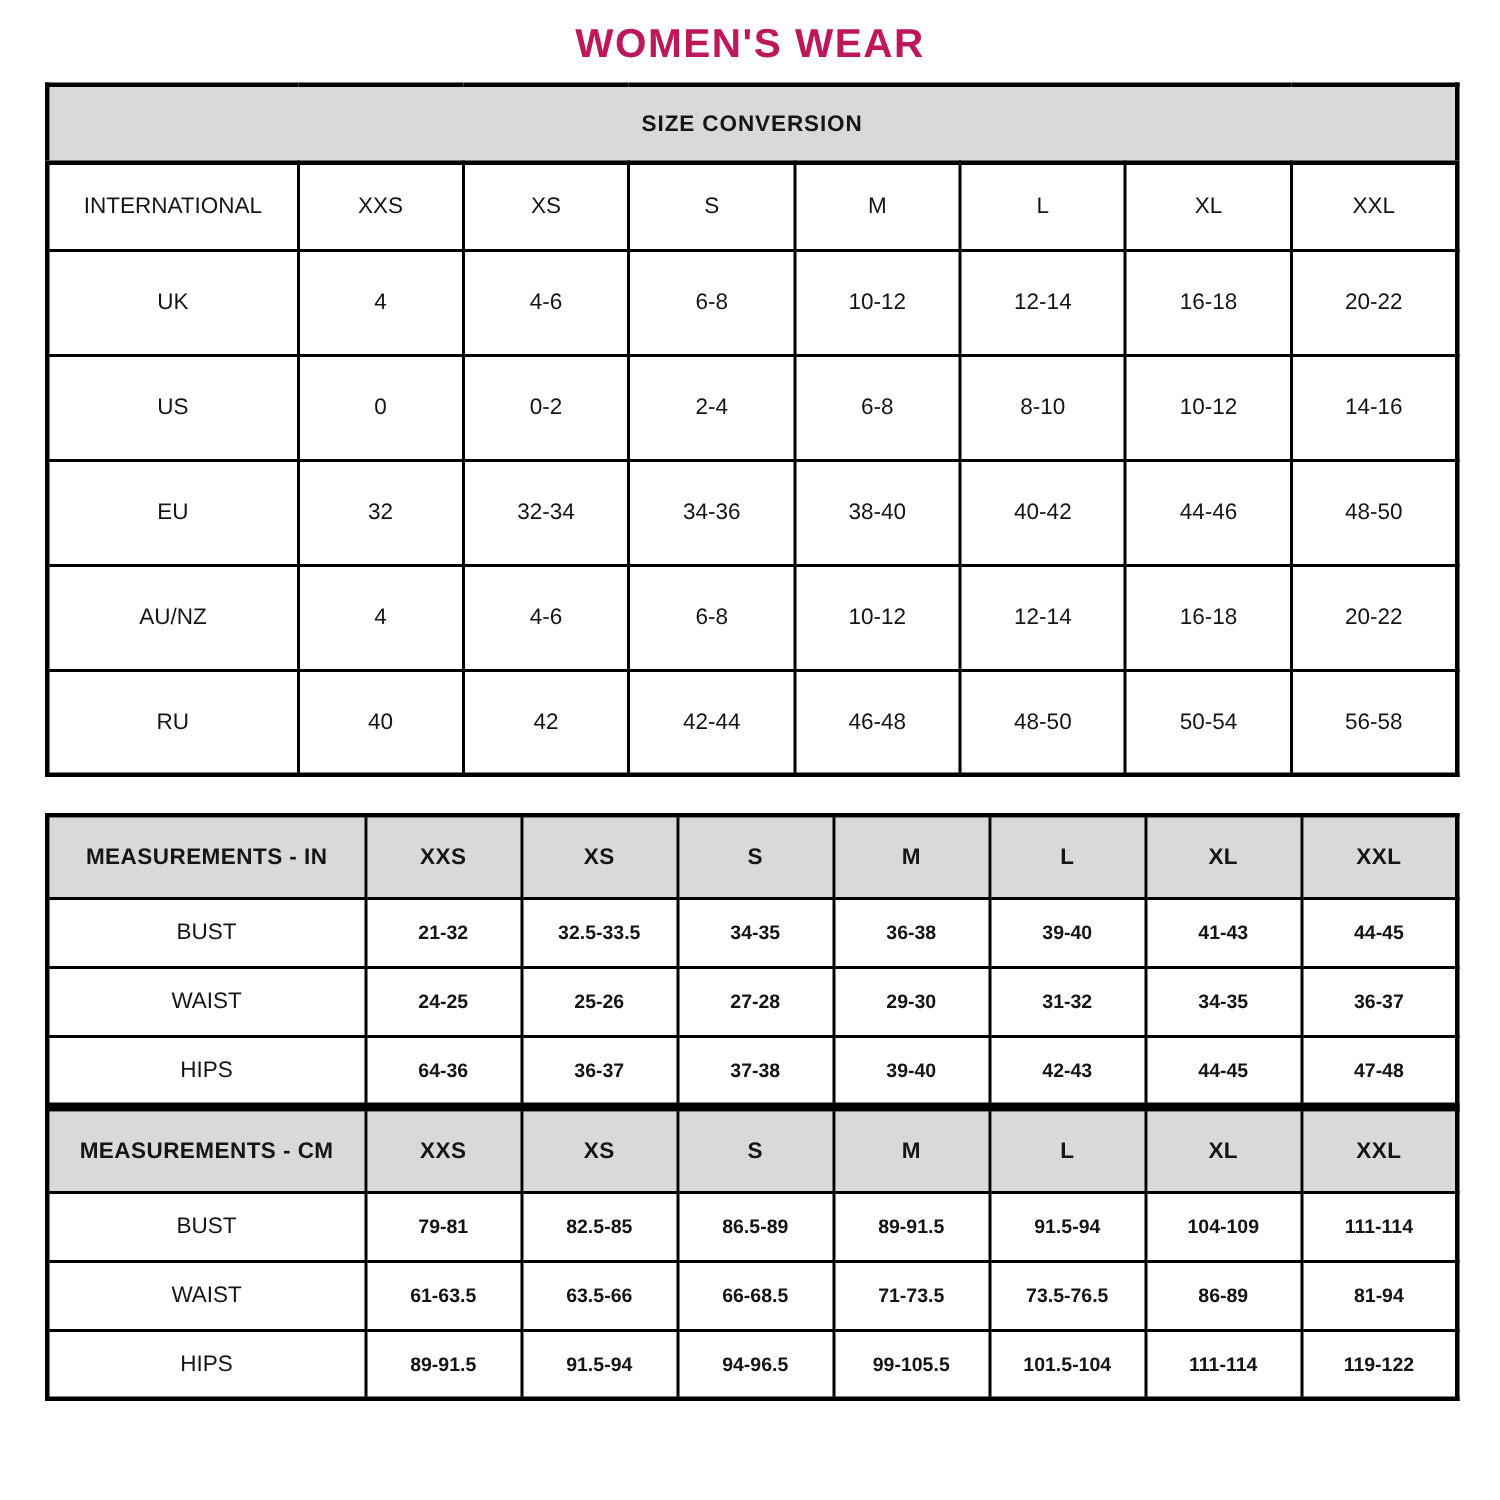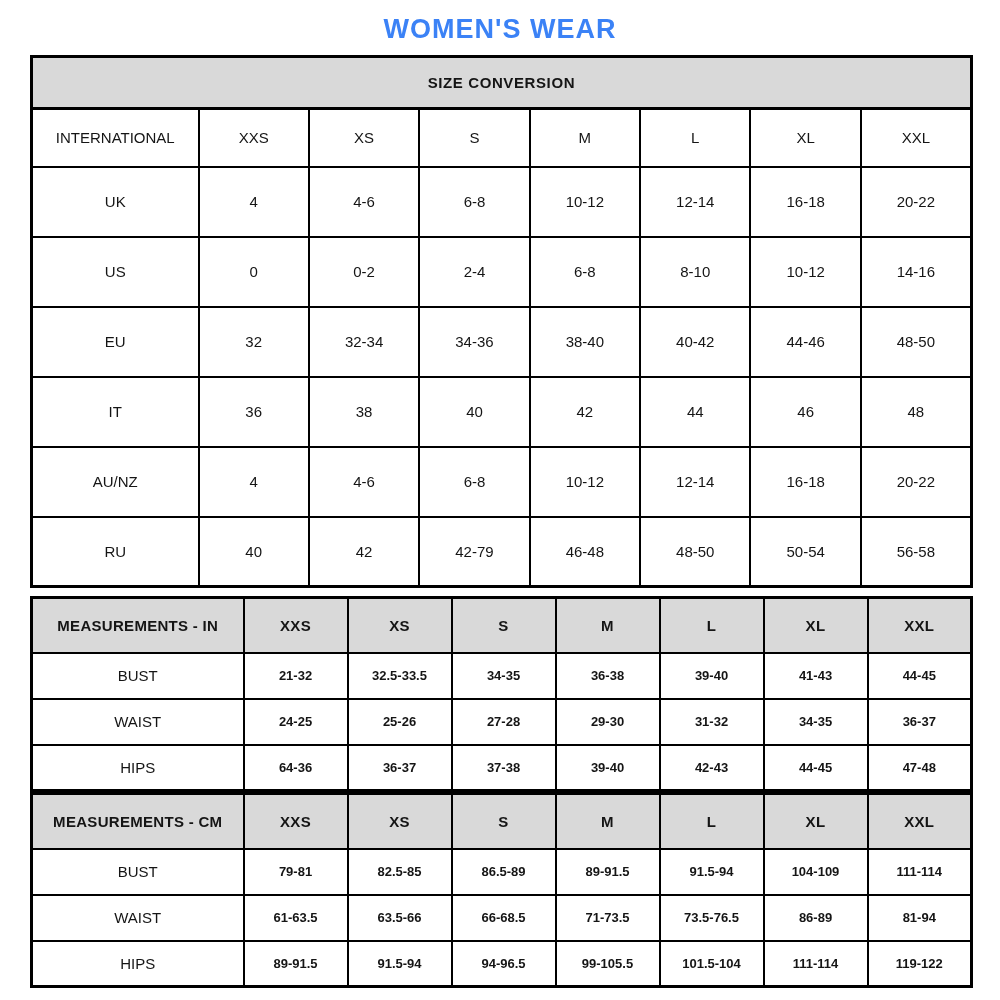--- a/index.html
+++ b/index.html
@@ -17,29 +17,29 @@
     box-sizing: border-box;
     padding: 10px 30px 0 30px;
     overflow: hidden;
   }
   .page-title {
     margin: 4px 0 10px 0;
     text-align: center;
     font-size: 27px;
     font-weight: 700;
     letter-spacing: 1px;
-    color: #3b82f6;
+    color: #be185d;
   }
   table {
     border-collapse: collapse;
     table-layout: fixed;
     width: 940px;
     background: #ffffff;
   }
-  table.size-table   { margin-bottom: 8px; border-radius: 31px; }
+  table.size-table   { margin-bottom: 24px; border-radius: 31px; }
   table.in-table     { }
   td {
     border: 2px solid #000000;
     text-align: center;
     vertical-align: middle;
     padding: 0 4px;
     font-size: 15px;
     color: #151515;
     overflow: hidden;
     white-space: nowrap;
@@ -115,44 +115,34 @@
           <td class="row-label">EU</td>
           <td class="">32</td>
           <td class="">32-34</td>
           <td class="">34-36</td>
           <td class="">38-40</td>
           <td class="">40-42</td>
           <td class="">44-46</td>
           <td class="">48-50</td>
         </tr>
         <tr class="data-row">
-          <td class="row-label">IT</td>
-          <td class="">36</td>
-          <td class="">38</td>
-          <td class="">40</td>
-          <td class="">42</td>
-          <td class="">44</td>
-          <td class="">46</td>
-          <td class="">48</td>
-        </tr>
-        <tr class="data-row">
           <td class="row-label">AU/NZ</td>
           <td class="">4</td>
           <td class="">4-6</td>
           <td class="">6-8</td>
           <td class="">10-12</td>
           <td class="">12-14</td>
           <td class="">16-18</td>
           <td class="">20-22</td>
         </tr>
         <tr class="data-row">
           <td class="row-label">RU</td>
           <td class="">40</td>
           <td class="">42</td>
-          <td class="">42-79</td>
+          <td class="">42-44</td>
           <td class="">46-48</td>
           <td class="">48-50</td>
           <td class="">50-54</td>
           <td class="">56-58</td>
         </tr>
       </tbody>
   </table>
 
   <table class="m-table in-table">
     <colgroup>

